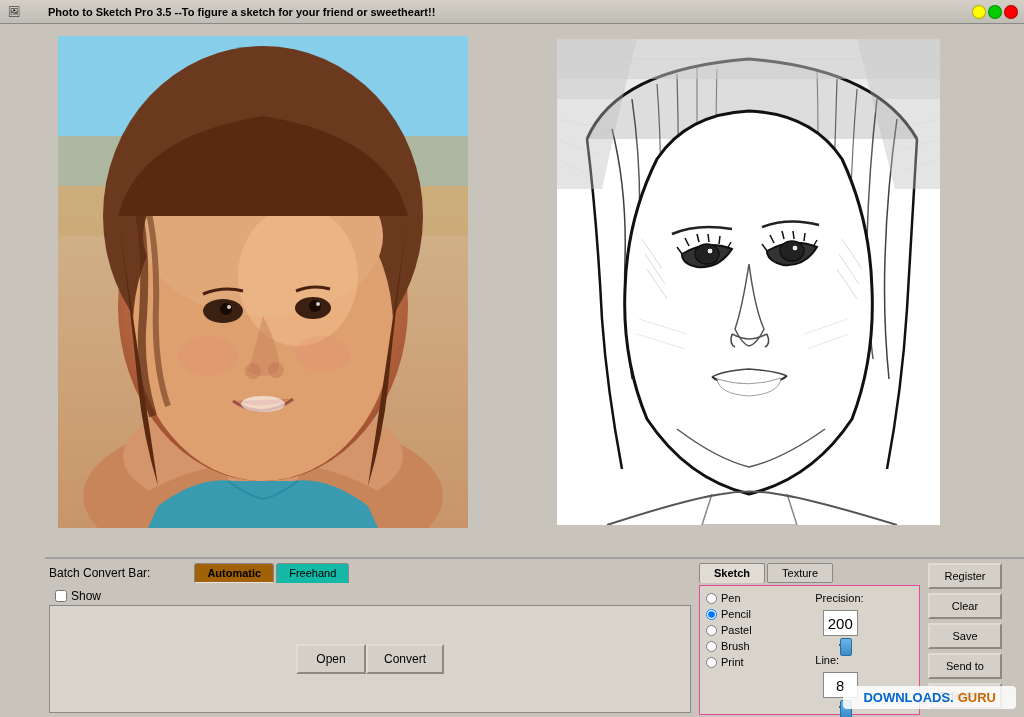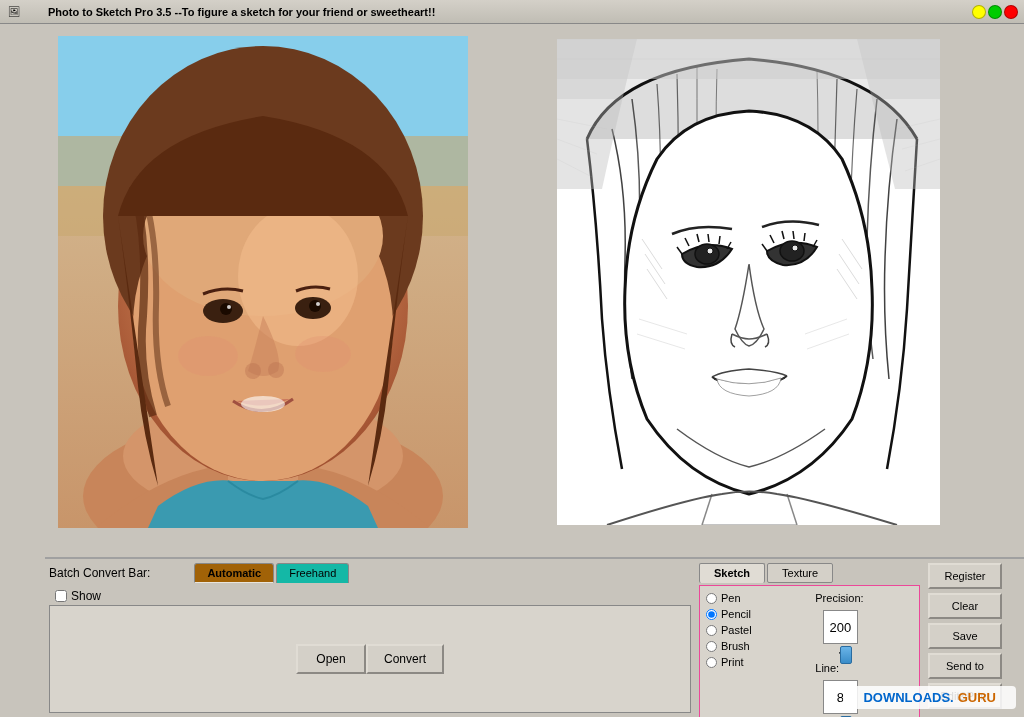--- a/index.html
+++ b/index.html
@@ -232,22 +232,22 @@
       flex-direction: column;
     }
 
     .slider-label {
       font-size: 11px;
       min-width: 50px;
     }
 
     .slider-input {
       width: 35px;
-      height: 34px;
-      font-size: 13px;
+      height: 26px;
+      font-size: 15px;
       border: 1px solid #888;
       text-align: center;
       background: white;
     }
 
     .slider-track {
       flex: 1;
       height: 6px;
       background: linear-gradient(to right, #ccc, #ccc);
       border: 1px inset #888;

